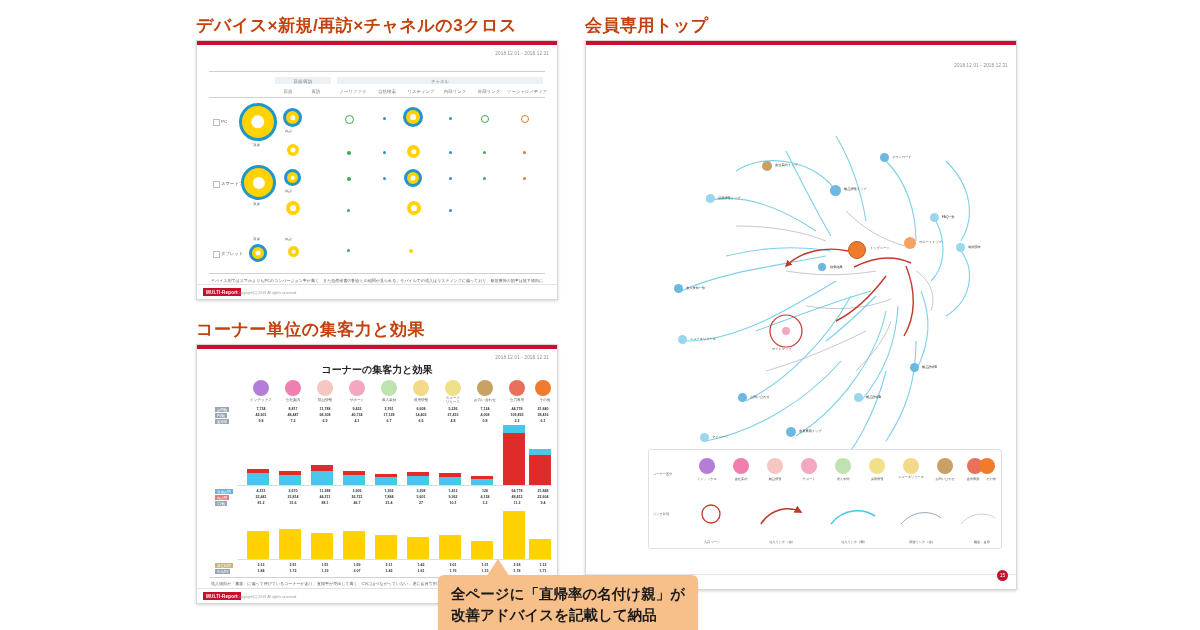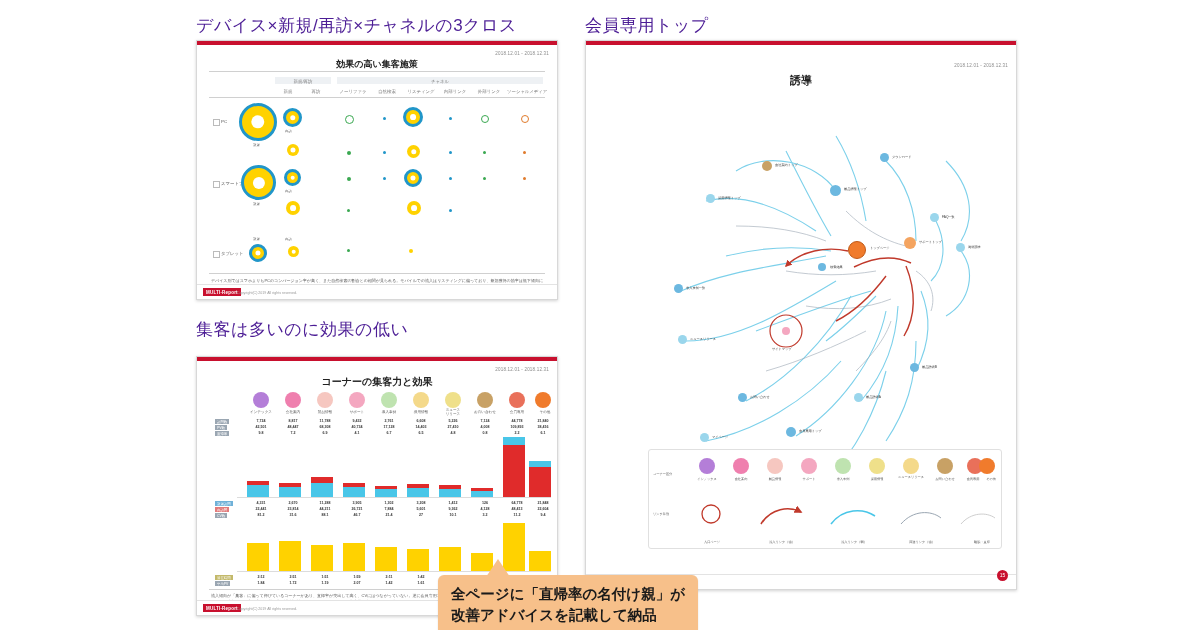--- a/index.html
+++ b/index.html
@@ -18,22 +18,22 @@
     position: absolute;
     left: 0; top: 0;
     width: 1200px;
     height: 630px;
   }
 
   
   .sec-title {
     position: absolute;
     font-size: 17px;
-    font-weight: normal;
-    color: #4c1d95;
+    font-weight: bold;
+    color: #c2410c;
     letter-spacing: 0.5px;
     white-space: nowrap;
   }
   #title-cross { left: 196px; top: 14px; }
   #title-flow  { left: 585px; top: 14px; }
   #title-corner{ left: 196px; top: 318px; }
 
   
   .page {
     position: absolute;
@@ -97,21 +97,21 @@
   .page .bodytext {
     position: absolute;
     font-size: 4px;
     line-height: 1.55;
     color: #555;
     text-align: justify;
   }
 
   
   #page-cross { left: 196px; top: 40px; width: 360px; height: 258px; }
-  #page-corner{ left: 196px; top: 356px; width: 360px; height: 258px; }
+  #page-corner{ left: 196px; top: 344px; width: 360px; height: 258px; }
   #page-flow  { left: 585px; top: 40px; width: 430px; height: 548px; }
 
   
   .cross-colhead {
     position: absolute;
     font-size: 4.4px;
     color: #777;
     text-align: center;
     white-space: nowrap;
   }
@@ -295,26 +295,25 @@
     border-bottom: 18px solid #f7c08a;
   }
 </style>
 </head>
 <body>
 
 <div class="stage">
 
   <div class="sec-title" id="title-cross">デバイス×新規/再訪×チャネルの3クロス</div>
   <div class="sec-title" id="title-flow">会員専用トップ</div>
-  <div class="sec-title" id="title-corner">集客は多いのに効果の低い</div>
+  <div class="sec-title" id="title-corner">コーナー単位の集客力と効果</div>
 
   <div class="page" id="page-cross">
     <div class="topbar"></div>
     <div class="daterange" style="top:10px;">2018.12.01 - 2018.12.31</div>
-    <div class="ptitle" style="top:17px; font-size:9px;">効果の高い集客施策</div>
     <div class="rule" style="left:12px; top:30px; width:336px;"></div>
 
     <div class="hdr-band" style="left:78px; top:36px; width:56px;"></div>
     <div class="hdr-band" style="left:140px; top:36px; width:206px;"></div>
     <div class="cross-colhead" style="left:78px; top:37.5px; width:56px;">新規/再訪</div>
     <div class="cross-colhead" style="left:140px; top:37.5px; width:206px;">チャネル</div>
 
     <div class="cross-colhead" style="left:78px; top:48px; width:26px;">新規</div>
     <div class="cross-colhead" style="left:106px; top:48px; width:26px;">再訪</div>
     <div class="cross-colhead" style="left:140px; top:48px; width:32px;">ノーリファラ</div>
@@ -545,21 +544,20 @@
     <div class="bodytext" style="left:14px; top:236px; width:332px;">流入傾向が「集客」に偏って伸びているコーナーがあり、直帰率が突出して高く、CVにはつながっていない。逆に会員専用コーナーは集客は少ないが、サイト内リンクからの回遊でもっとも内部リンク率が高く、効果的な導線設計がなされているといえる。集客数が多いのにCVが少ないコーナーでは、サイト内での誘導がどう回遊設計であるかを考え、コンテンツの見直しと回遊導線の整理が必要です。</div>
 
     <div class="footer"></div>
     <div class="logo">MULTI-Report</div>
     <div class="copyright">Copyright(C) 2019 All rights reserved.</div>
   </div>
 
   <div class="page" id="page-flow">
     <div class="topbar"></div>
     <div class="daterange" style="top:22px;">2018.12.01 - 2018.12.31</div>
-    <div class="flow-title" style="top:32px;">誘導</div>
 
     <svg width="430" height="548" style="position:absolute; left:0; top:0;">
       <g fill="none" stroke="#6ecbe8" stroke-width="1.1" opacity="0.9">
         <path d="M150,130 C180,110 230,120 250,150"></path>
         <path d="M120,160 C160,150 200,170 230,190"></path>
         <path d="M95,250 C140,230 190,225 240,215"></path>
         <path d="M100,300 C150,300 200,270 250,240"></path>
         <path d="M160,360 C200,340 240,300 265,255"></path>
         <path d="M210,395 C250,370 290,320 300,270"></path>
         <path d="M275,360 C300,330 310,300 312,265"></path>

